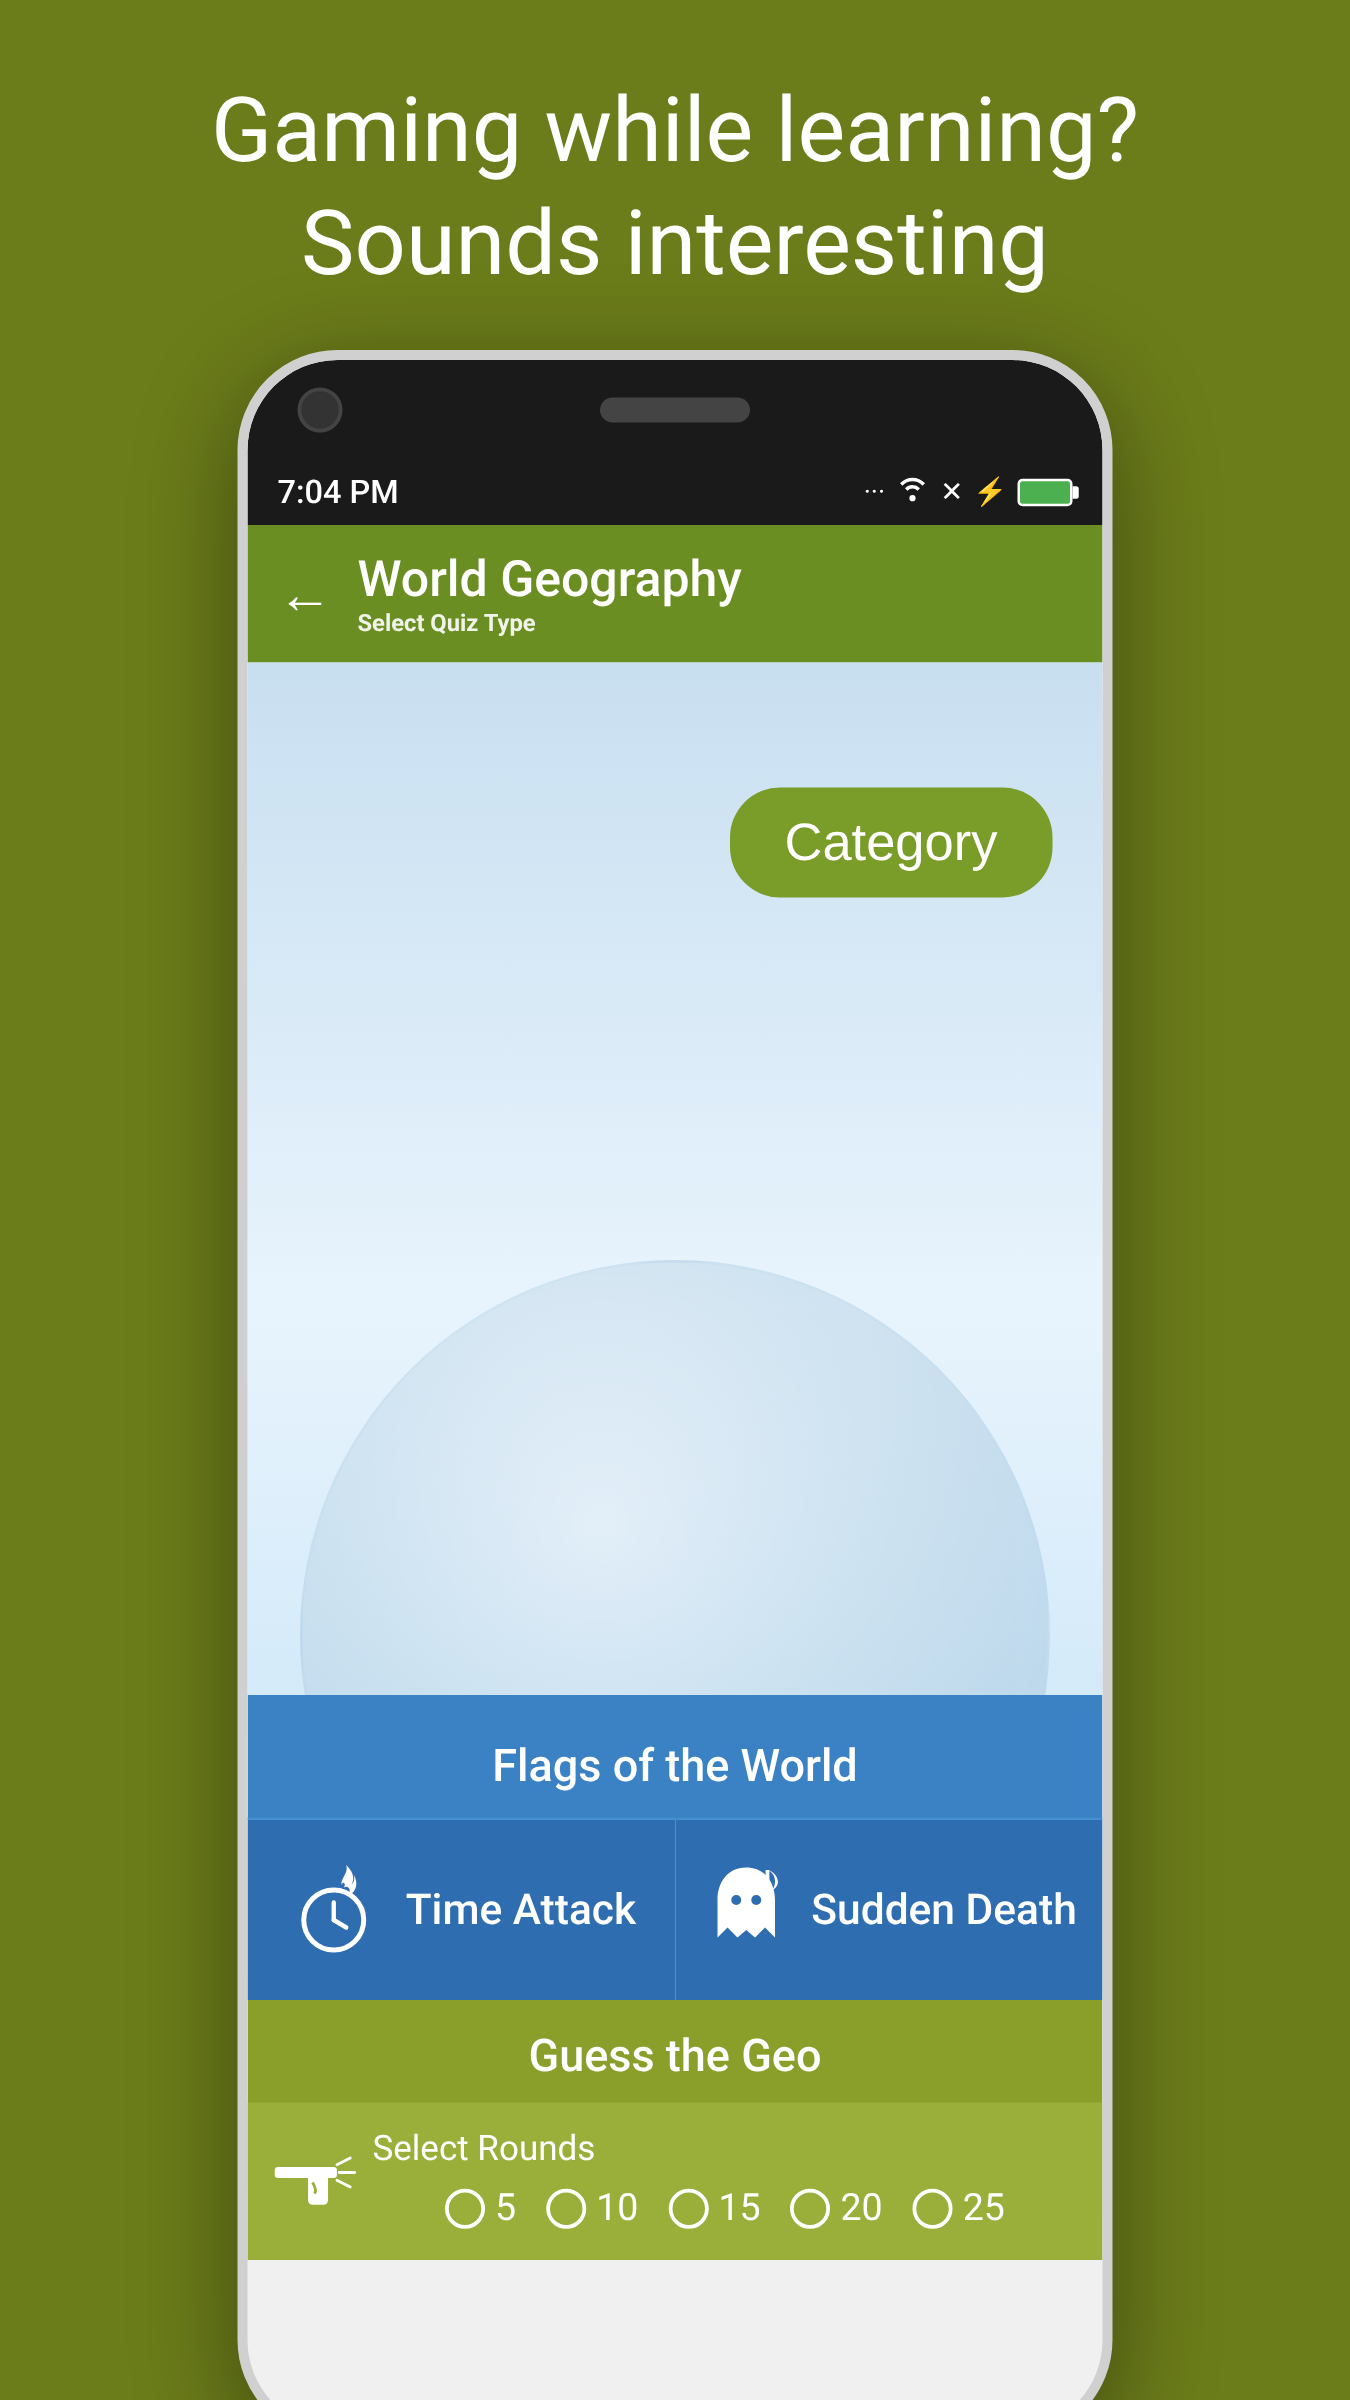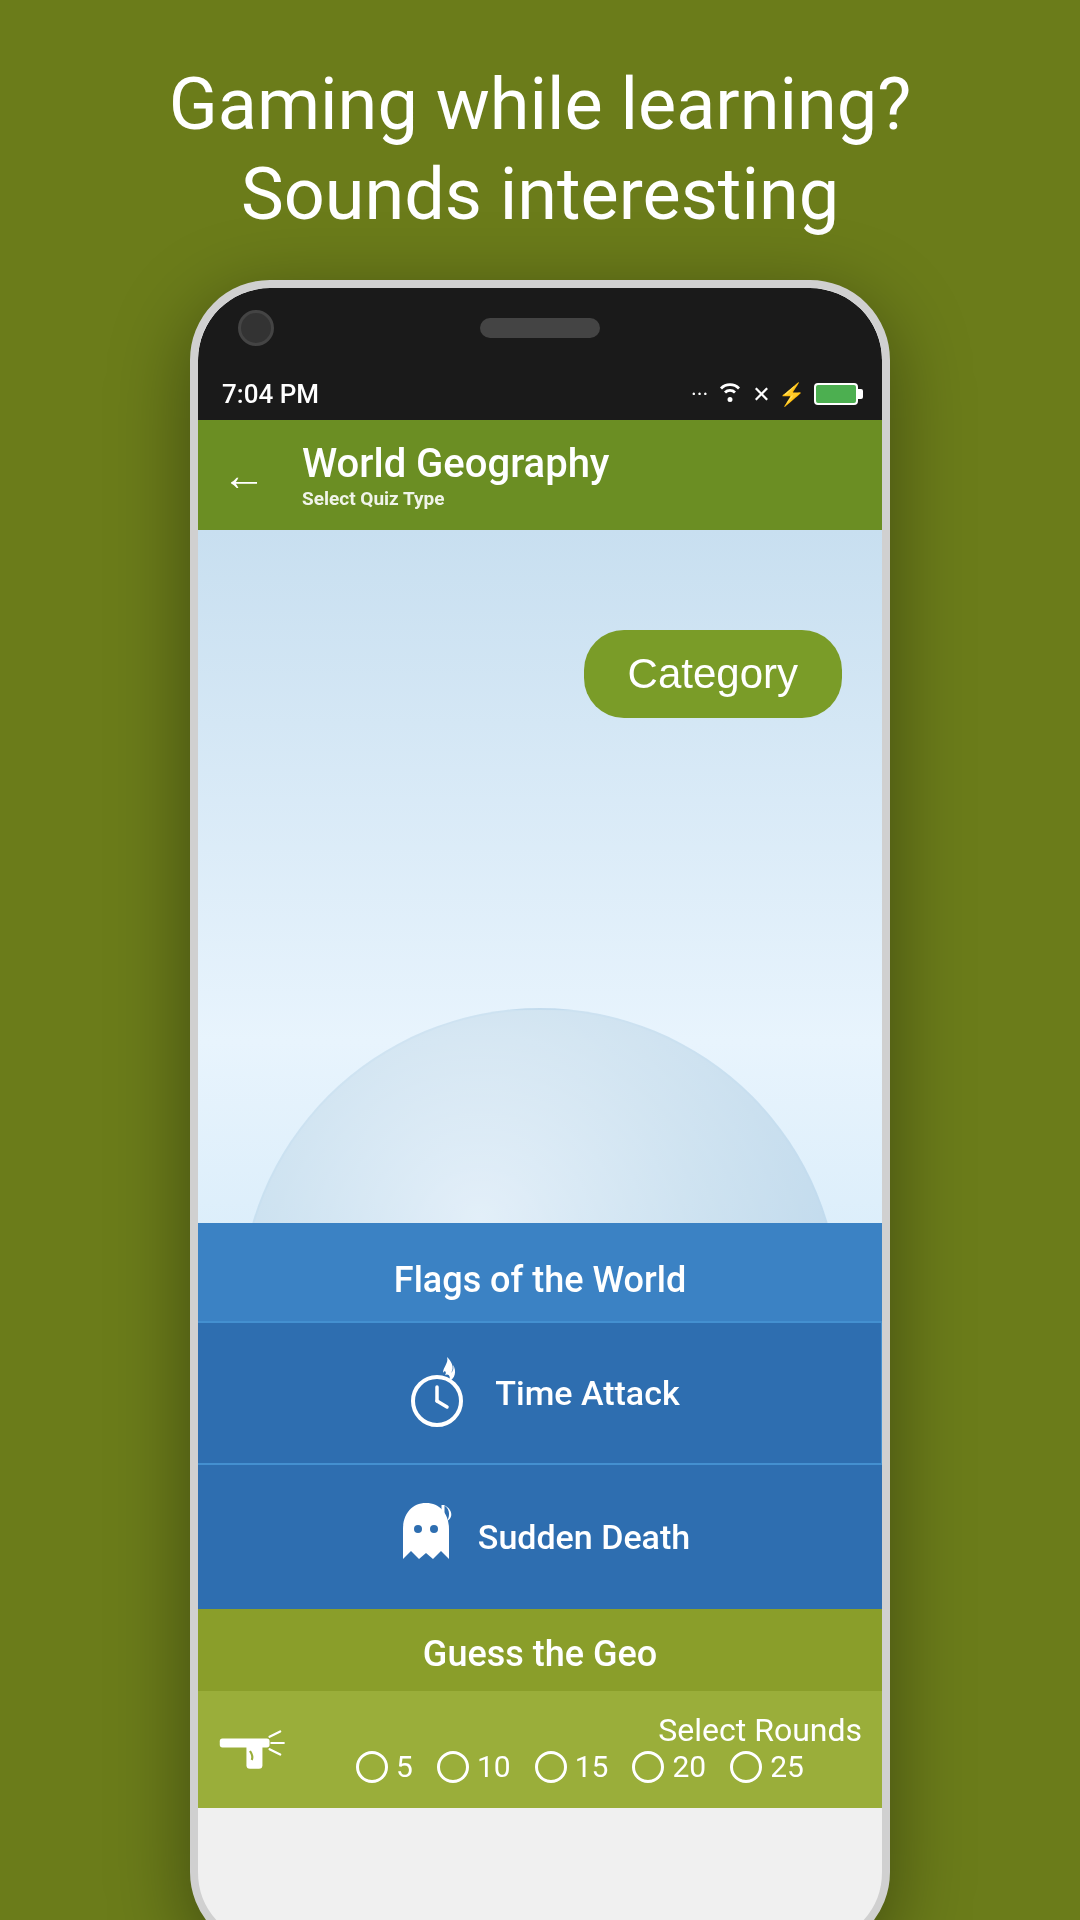--- a/index.html
+++ b/index.html
@@ -103,21 +103,21 @@
       display: flex;
       align-items: center;
       padding: 0 24px;
       gap: 20px;
     }
     .back-arrow {
       color: white;
       font-size: 44px;
       cursor: pointer;
     }
-    .app-bar-text { color: white; margin-left: 16px; }
+    .app-bar-text { color: white; }
     .app-title { font-size: 40px; font-weight: 500; }
     .app-subtitle { font-size: 19px; opacity: 0.9; font-weight: bold; }
 
     
     .content-area {
       background: linear-gradient(180deg, #c8dff0 0%, #e8f4fd 40%, #d0e8f8 70%, #e0ede8 100%);
       flex: 1;
       position: relative;
       height: calc(1520px - 80px - 52px - 110px);
       overflow: hidden;
@@ -176,21 +176,20 @@
     }
     .flags-header {
       text-align: center;
       color: white;
       font-size: 36px;
       font-weight: 500;
       padding: 36px 0 20px;
     }
     .quiz-types {
       display: flex;
-      flex-direction: column;
     }
     .quiz-type {
       flex: 1;
       display: flex;
       align-items: center;
       justify-content: center;
       gap: 16px;
       padding: 30px 20px;
       background: #2e6eb0;
       border-top: 2px solid #4490d0;
@@ -243,22 +242,23 @@
     }
     .gun-icon {
       width: 80px;
       flex-shrink: 0;
     }
     .rounds-right {
       flex: 1;
     }
     .select-rounds-label {
       color: white;
-      font-size: 32px;
-      text-align: right;
+      font-size: 28px;
+      text-align: left;
+      margin-bottom: 14px;
     }
     .round-options {
       display: flex;
       align-items: center;
       justify-content: center;
       gap: 24px;
     }
     .round-option {
       display: flex;
       align-items: center;

